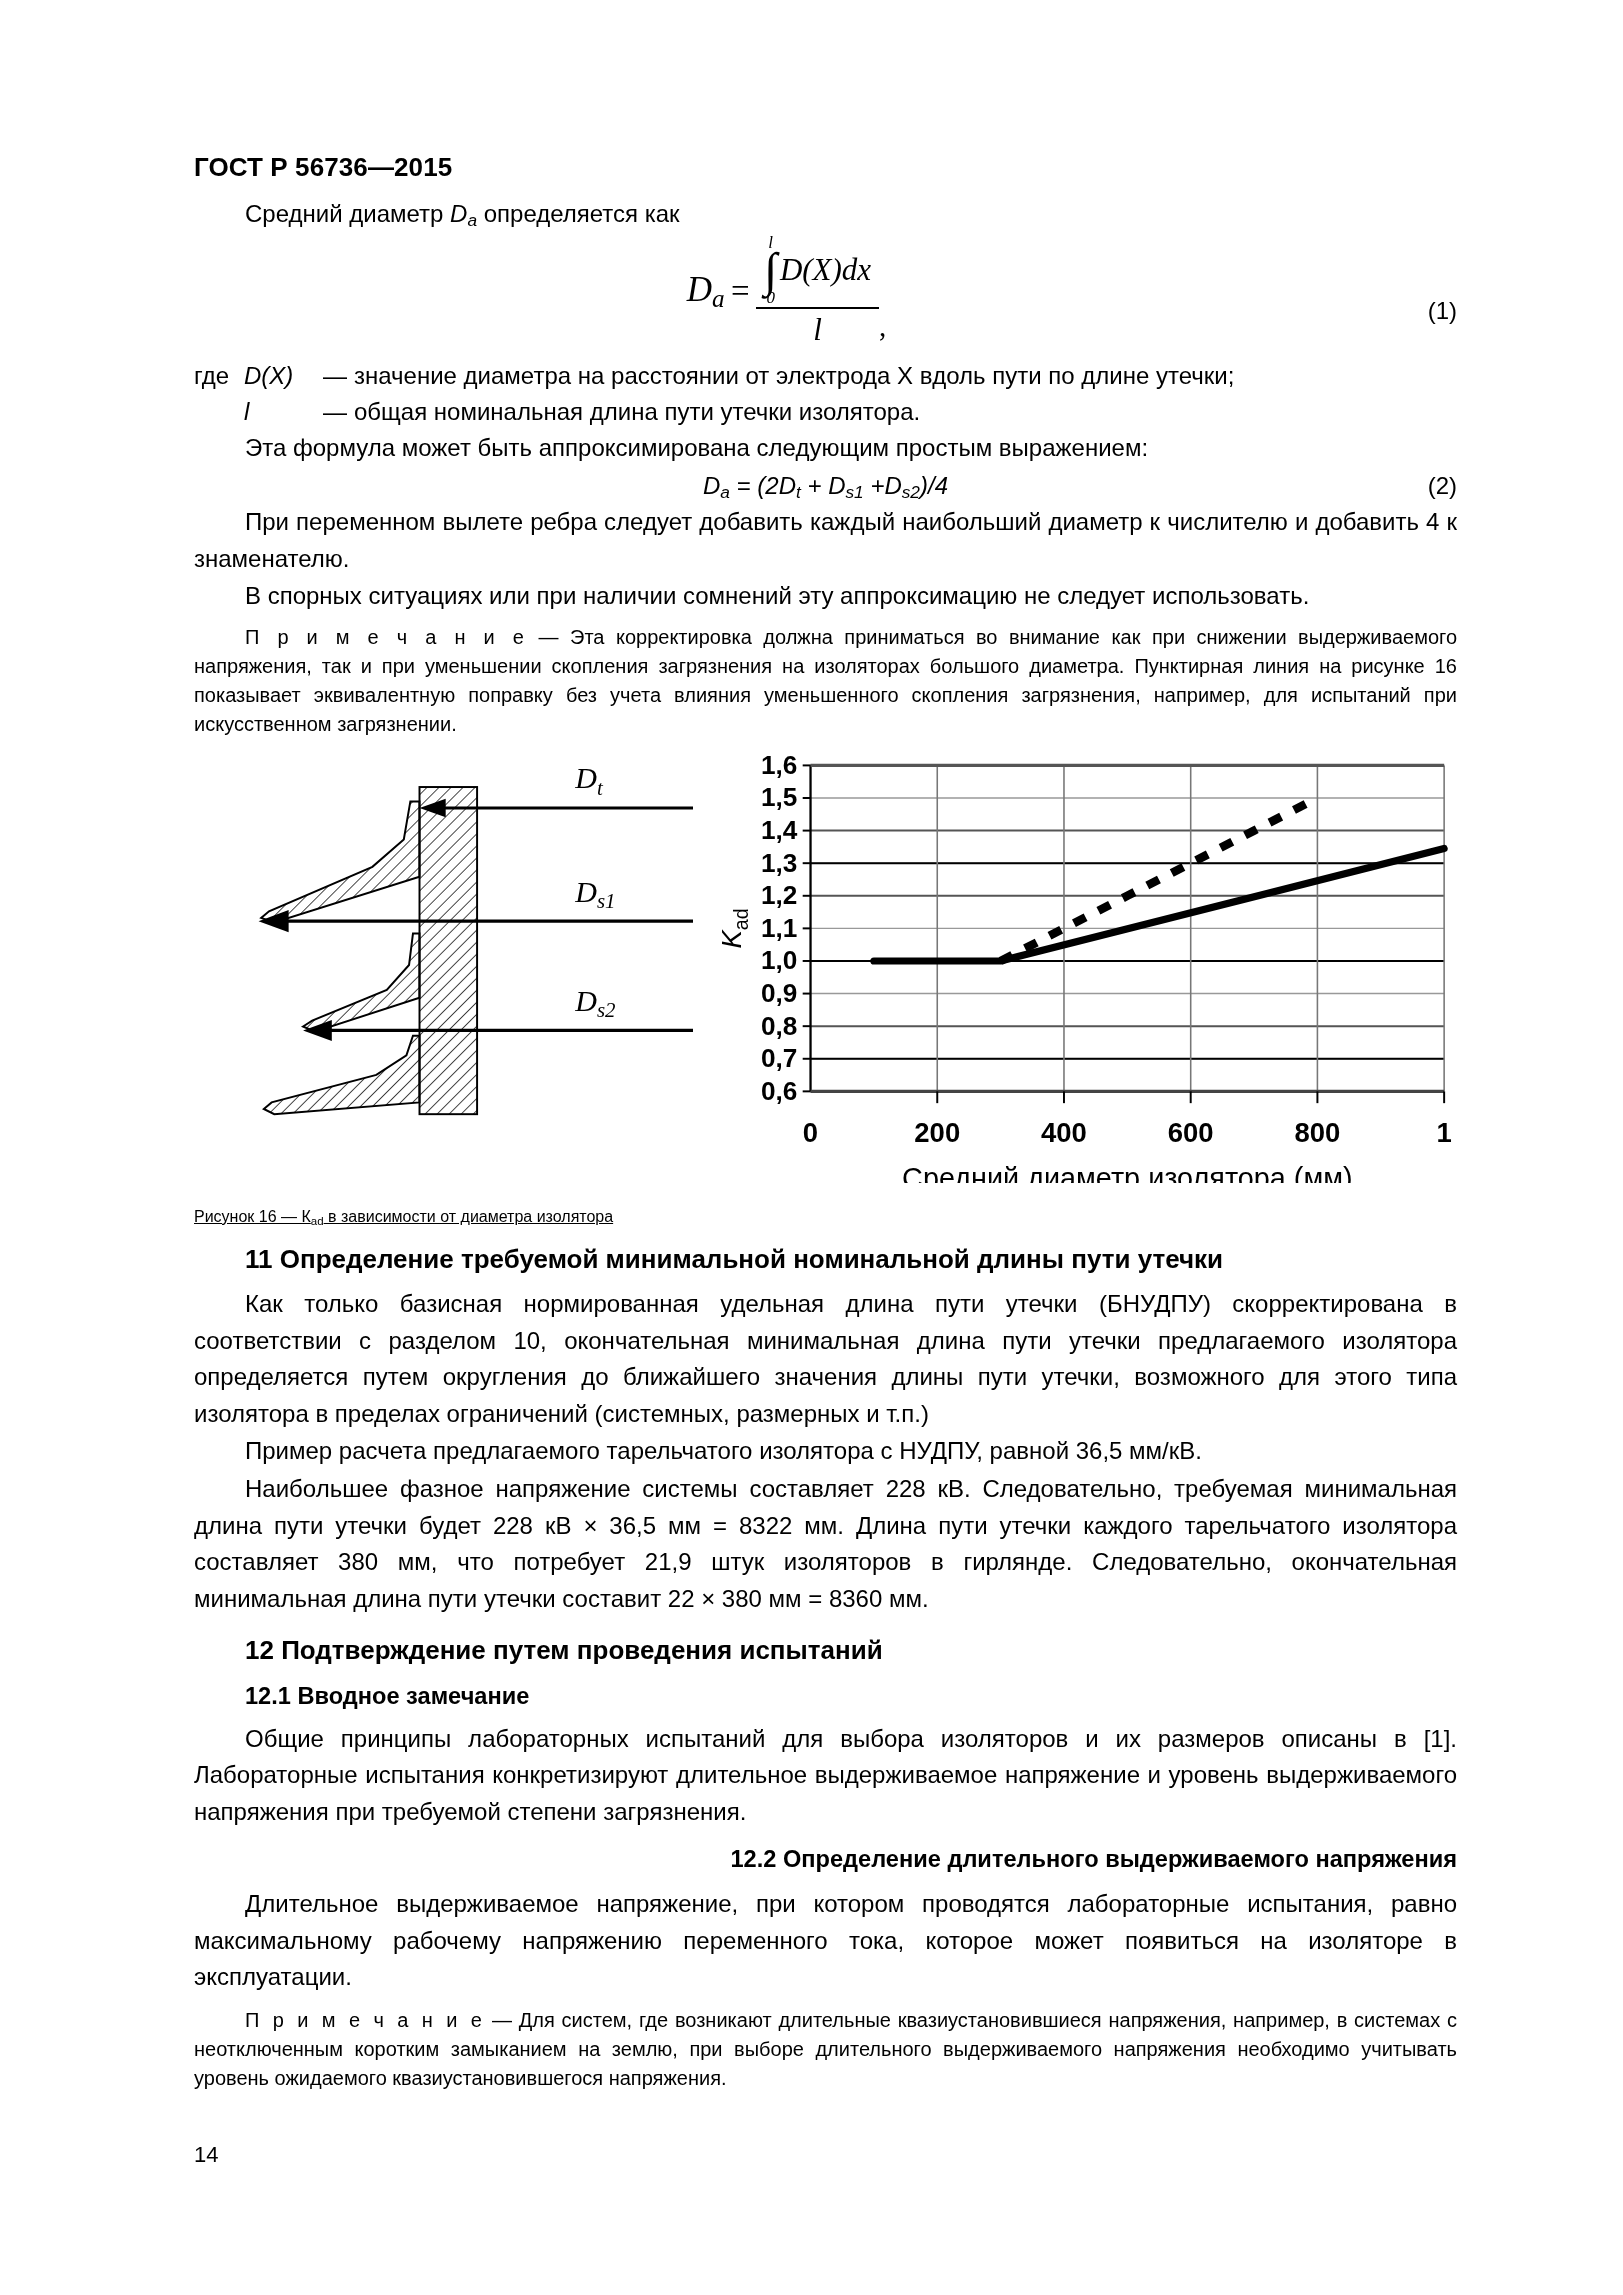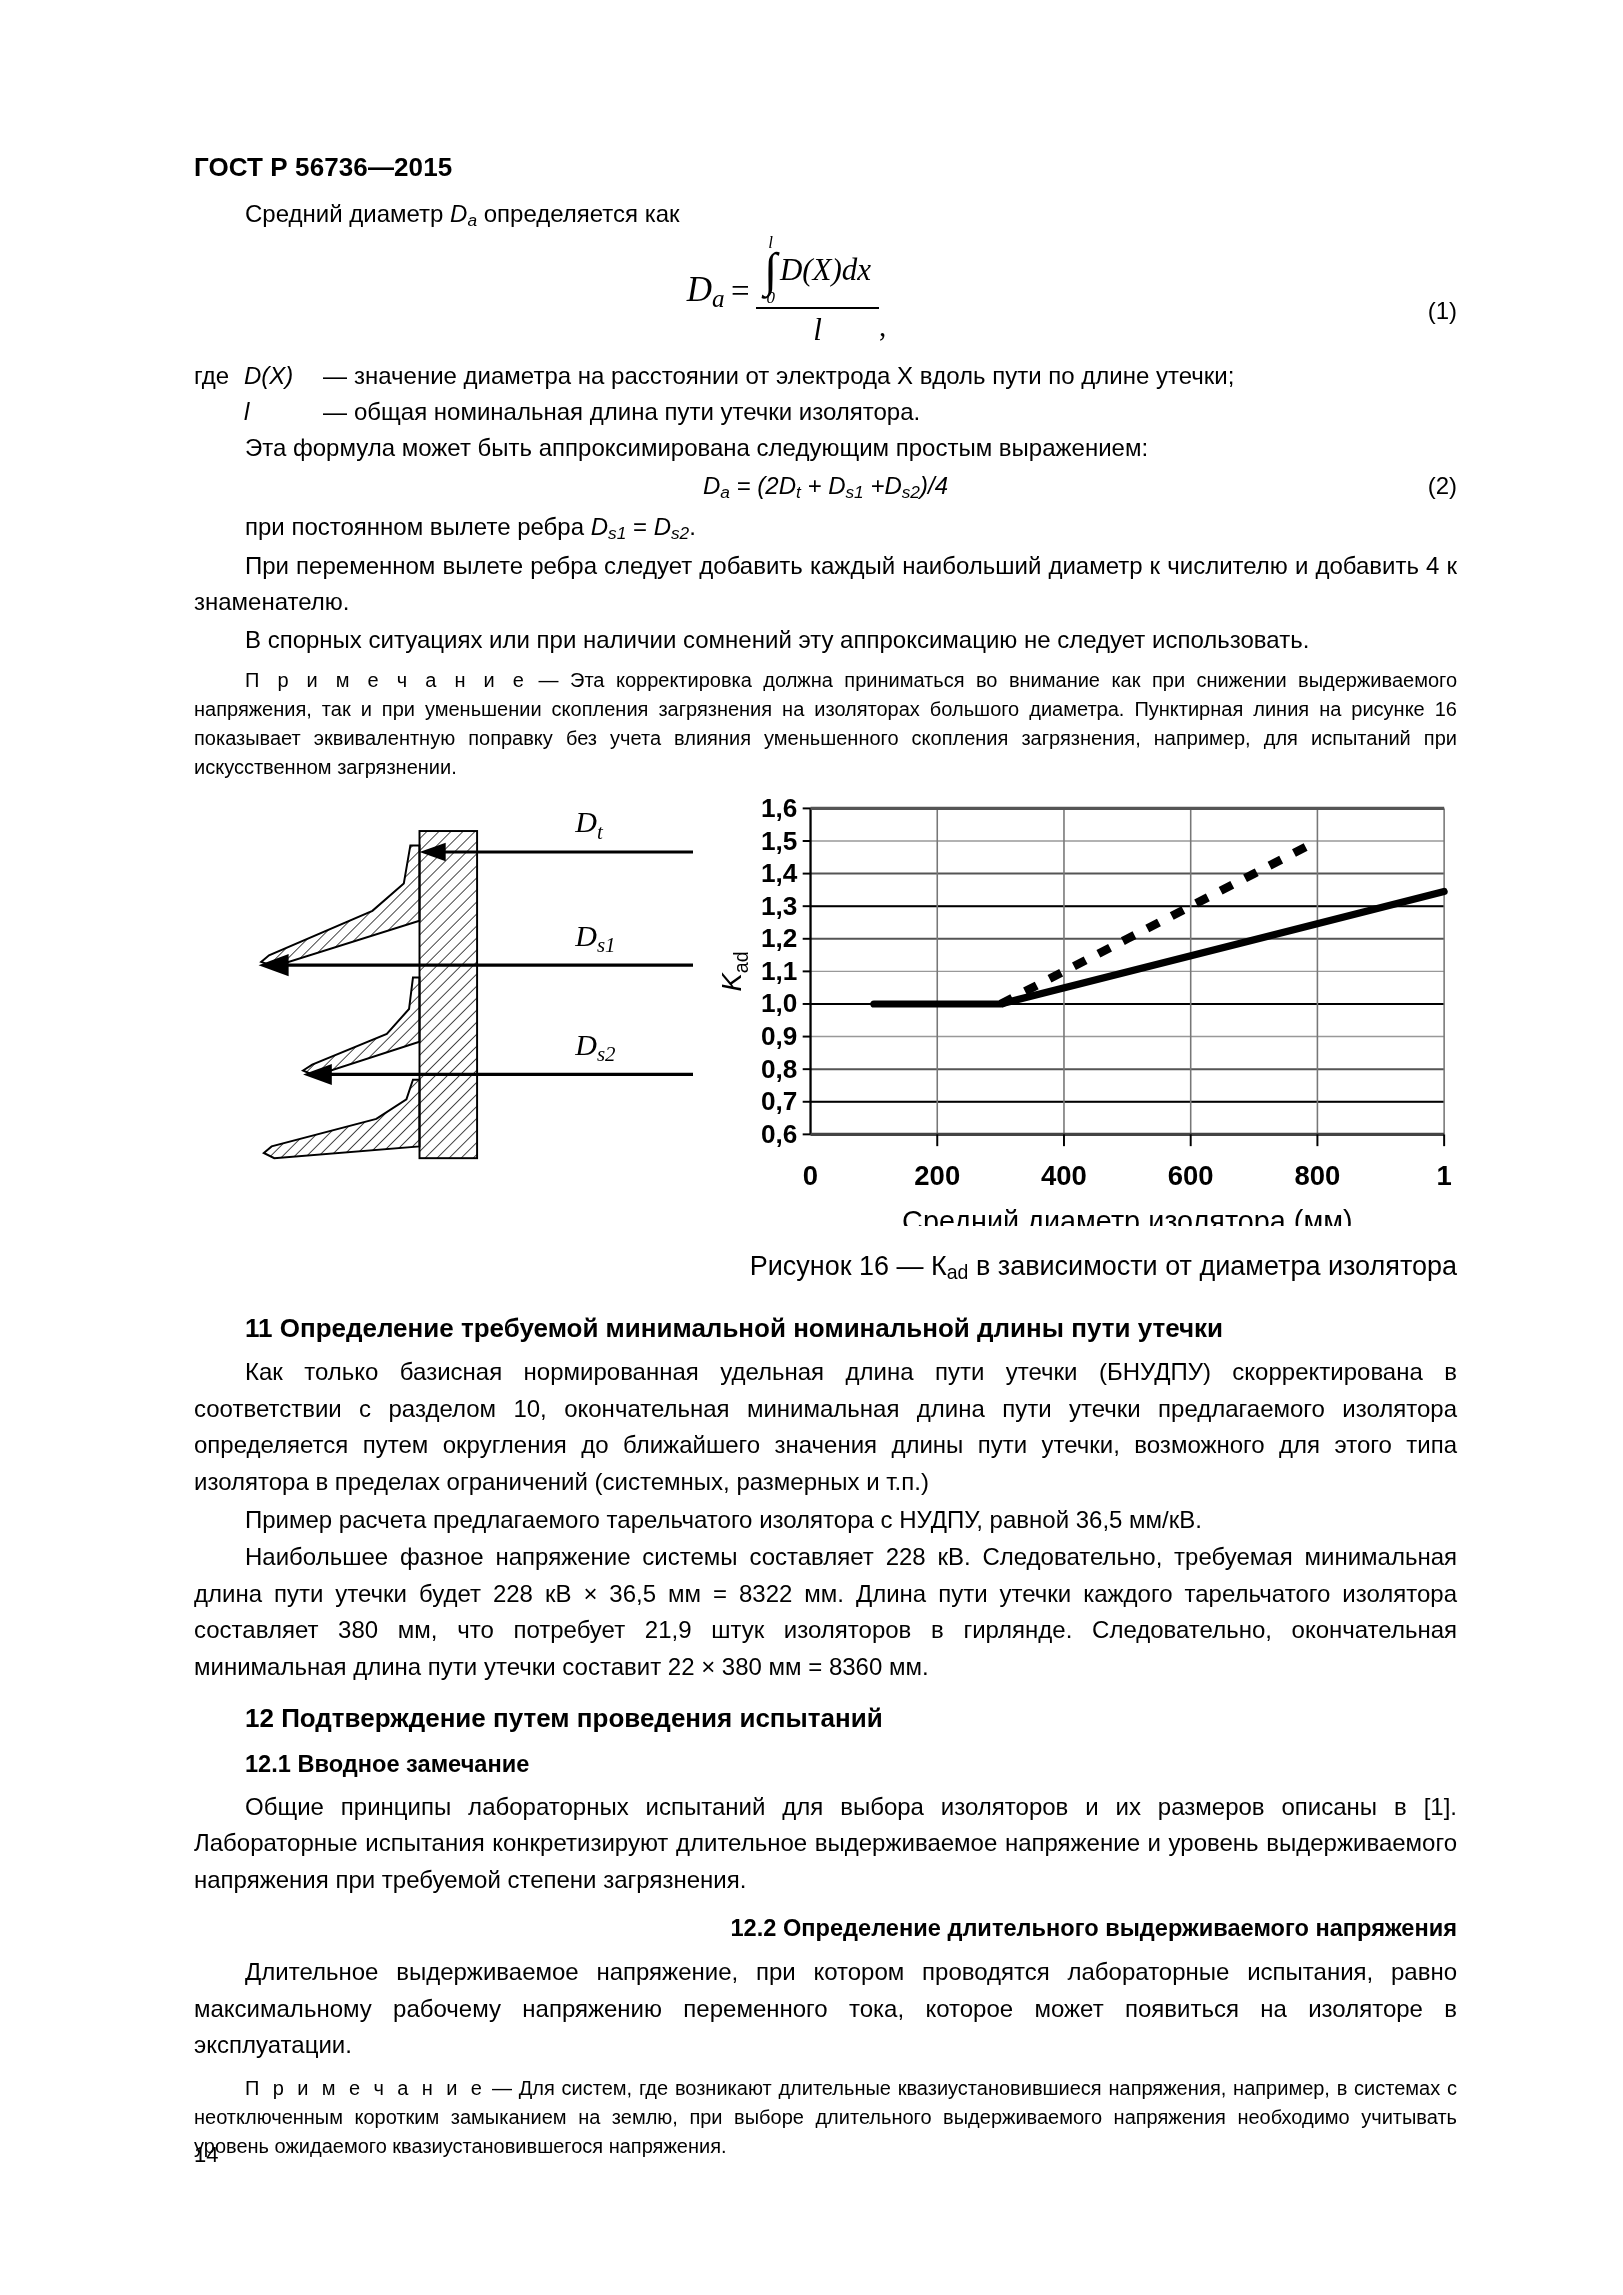--- a/index.html
+++ b/index.html
@@ -176,23 +176,24 @@
     position: absolute;
     left: 41px;
     top: 11.8px;
   }
   .chart {
     position: absolute;
     left: 517px;
     top: 0;
   }
   .fig-caption {
-    text-align: right;
-    font-size: 27px;
+    text-align: left;
+    font-size: 16px;
     margin-top: 5.2px;
+    text-decoration: underline;
   }
 
   
   .page-num {
     position: absolute;
     left: 194px;
     top: 2142px;
     font-size: 22px;
   }
 </style>
@@ -241,21 +242,20 @@
       <span>общая номинальная длина пути утечки изолятора.</span>
     </div>
 
     <p class="para indent nojust">Эта формула может быть аппроксимирована следующим простым выражением:</p>
 
     <div class="formula2">
       <span><span>D</span><span class="sub">a</span><span> = (2D</span><span class="sub">t</span><span> + D</span><span class="sub">s1</span><span> +D</span><span class="sub">s2</span><span>)/4</span></span>
       <span class="eqnum2">(2)</span>
     </div>
 
-    <p class="para indent nojust" style="margin-top:5.2px;"><span>при постоянном вылете ребра </span><span class="italic">D</span><span class="italic sub">s1</span><span> = </span><span class="italic">D</span><span class="italic sub">s2</span><span>.</span></p>
 
     <p class="para indent">При переменном вылете ребра следует добавить каждый наибольший диаметр к числителю и добавить 4 к знаменателю.</p>
 
     <p class="para indent nojust">В спорных ситуациях или при наличии сомнений эту аппроксимацию не следует использовать.</p>
 
     <p class="note" style="text-indent:51px; margin-top:7.9px;"><span class="note-lead">П р и м е ч а н и е</span><span> </span><span>—</span><span> </span><span>Эта корректировка должна приниматься во внимание как при снижении выдерживаемого напряжения, так и при уменьшении скопления загрязнения на изоляторах большого диаметра. Пунктирная линия на рисунке 16 показывает эквивалентную поправку без учета влияния уменьшенного скопления загрязнения, например, для испытаний при искусственном загрязнении.</span></p>
 
     <div class="figure-block">
 
       <div class="insulator">

